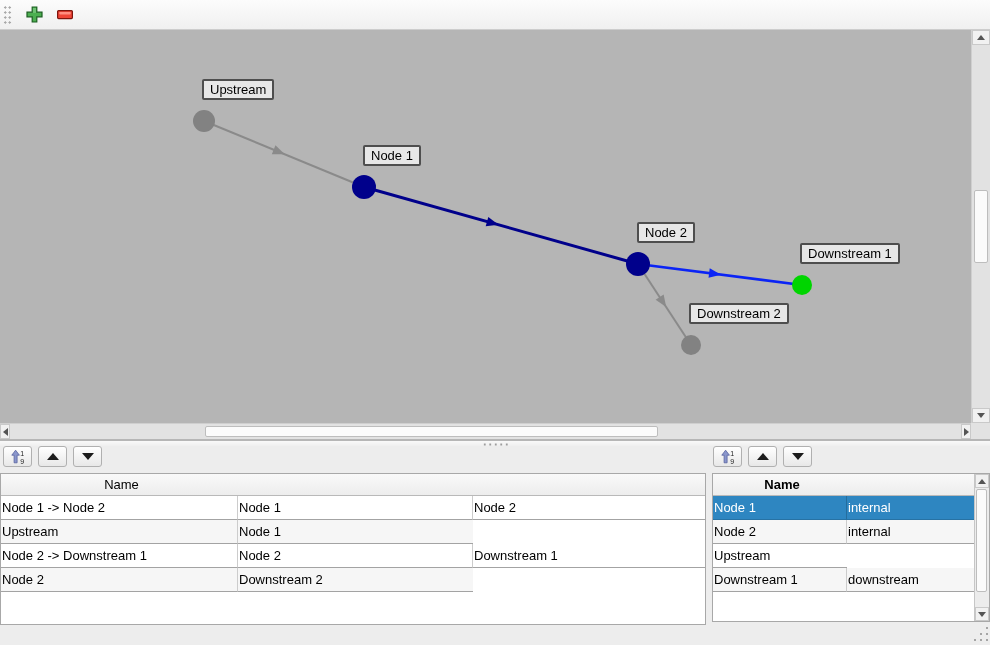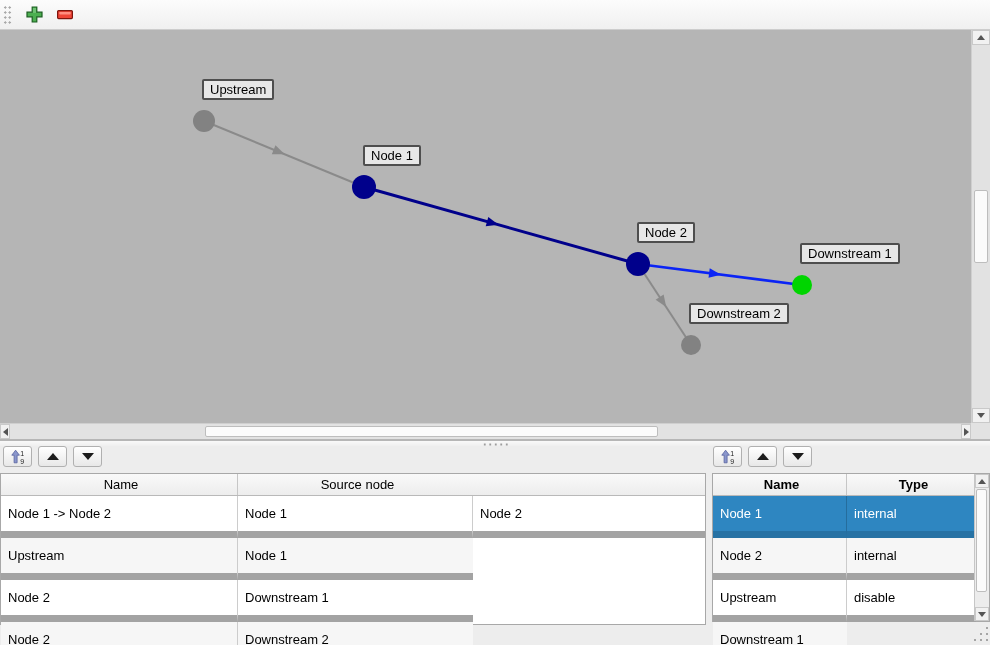--- a/index.html
+++ b/index.html
@@ -26,21 +26,21 @@
 .corner{position:absolute;top:423px;left:971px;width:19px;height:16px;background:#e2e2e2}
 .splitter{position:absolute;top:439px;left:0;width:990px;height:7px;border-top:2px solid #b6b6b6;background:linear-gradient(#f9f9f9,#efefef)}
 .splitter-dots{position:absolute;left:482px;top:2px;width:27px;height:3px;background-image:radial-gradient(circle,#9d9d9d 1px,rgba(0,0,0,0) 1.2px);background-size:5.5px 3px}
 .mini-toolbar{position:absolute;top:446px;display:flex;gap:6px}
 .mini-btn{width:29px;height:21px;border:1px solid #b0b0b0;border-radius:3px;background:linear-gradient(#ffffff,#e8e8e8);display:flex;align-items:center;justify-content:center;cursor:pointer}
 .tbl{position:absolute;top:473px;background:#fff;border:1px solid #a8a8a8}
 .tbl-head{display:flex;background:linear-gradient(#f9f9f9,#ededed);border-bottom:1px solid #b9b9b9}
 .tbl-head .cell{display:flex;align-items:center;justify-content:center;height:21px;border-right:1px solid #c6c6c6;padding-left:4px}
 .tbl-head .cell:last-child{border-right:none}
 .tbl-row{display:flex}
-.tbl-row .cell{display:flex;align-items:center;height:42px;padding-left:7px;border-right:1px solid #cccccc;border-bottom:7px solid #a3a3a3;overflow:hidden;background:#fff}
+.tbl-row .cell{display:flex;align-items:center;height:24px;padding-left:1px;border-right:1px solid #cccccc;border-bottom:1px solid #a3a3a3;overflow:hidden;background:#fff}
 .tbl-row .cell:last-child{border-right:none}
 .tbl-row.alt .cell{background:#f6f6f6}
 .tbl-row.selected .cell{background:var(--sel,#2e86c1);color:#fff;border-right-color:rgba(0,0,0,.18);border-bottom-color:rgba(0,0,0,.15)}
 #edges-table .cell:nth-child(1){width:237px}
 #edges-table .cell:nth-child(2){width:235px}
 #edges-table .cell:nth-child(3){width:232px}
 #nodes-table .cell:nth-child(1){width:134px}
 #nodes-table .cell:nth-child(2){width:129px}
 #nodes-table .tbl-head .cell{font-weight:bold}
 #nodes-table .tbl-head,#nodes-table .tbl-body{width:263px}
@@ -146,63 +146,62 @@
         <div class="tri up-lg"></div>
       </div>
     <div class="mini-btn">
         <div class="tri down-lg"></div>
       </div>
   </div>
 
   <div id="edges-table" class="tbl" style="left:0;width:706px;height:152px">
     <div class="tbl-head">
         <div class="cell">Name</div>
-        <div class="cell">Source node</div>
       </div>
     <div class="tbl-body">
         <div class="tbl-row">
           <div class="cell">Node 1 -&gt; Node 2</div>
           <div class="cell">Node 1</div>
           <div class="cell">Node 2</div>
         </div>
         <div class="tbl-row alt">
           <div class="cell">Upstream</div>
           <div class="cell">Node 1</div>
         </div>
         <div class="tbl-row">
+          <div class="cell">Node 2 -&gt; Downstream 1</div>
           <div class="cell">Node 2</div>
           <div class="cell">Downstream 1</div>
         </div>
         <div class="tbl-row alt">
           <div class="cell">Node 2</div>
           <div class="cell">Downstream 2</div>
         </div>
       </div>
   </div>
 
   <div id="nodes-table" class="tbl" style="left:712px;width:278px;height:149px">
     <div class="tbl-head">
         <div class="cell">Name</div>
-        <div class="cell">Type</div>
       </div>
     <div class="tbl-body">
         <div class="tbl-row selected">
           <div class="cell">Node 1</div>
           <div class="cell">internal</div>
         </div>
         <div class="tbl-row alt">
           <div class="cell">Node 2</div>
           <div class="cell">internal</div>
         </div>
         <div class="tbl-row">
           <div class="cell">Upstream</div>
-          <div class="cell">disable</div>
         </div>
         <div class="tbl-row alt">
           <div class="cell">Downstream 1</div>
+          <div class="cell">downstream</div>
         </div>
       </div>
     <div class="tscroll">
       <div class="scroll-btn" style="top:0;left:0;width:14px;height:14px">
           <div class="tri up"></div>
         </div>
       <div class="thumb" style="top:15px;left:1px;width:11px;height:103px"></div>
       <div class="scroll-btn" style="bottom:0;left:0;width:14px;height:14px">
           <div class="tri down"></div>
         </div>

